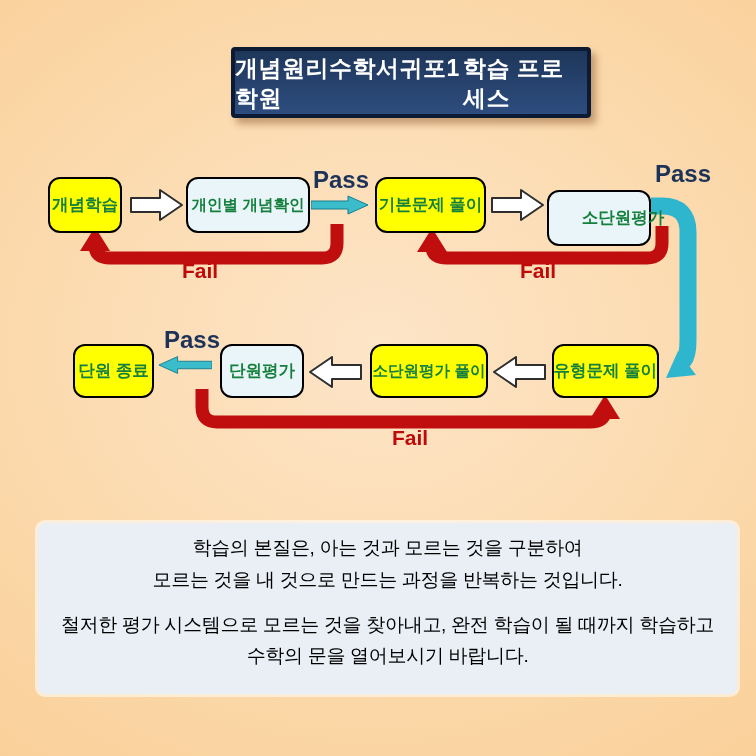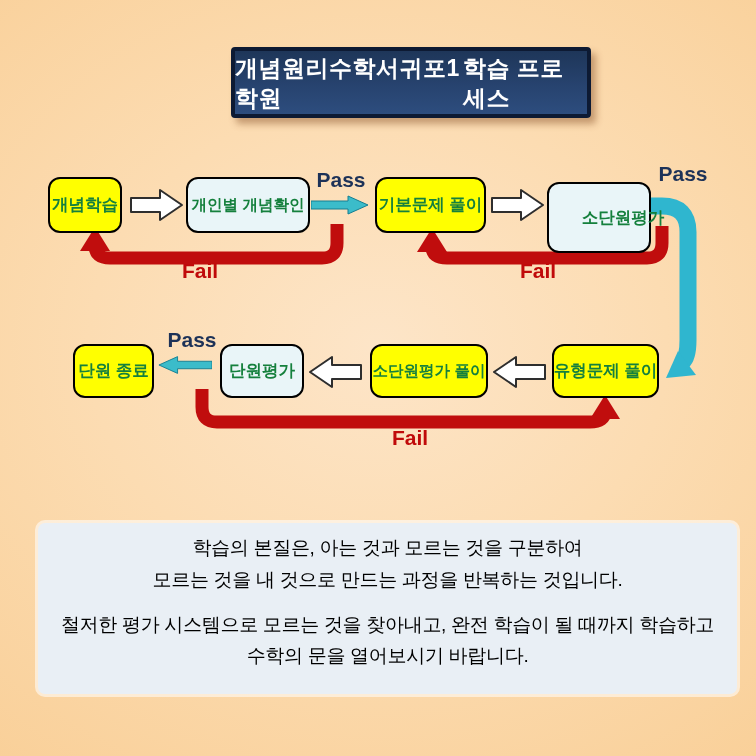--- a/index.html
+++ b/index.html
@@ -27,30 +27,30 @@
     position:absolute;box-sizing:border-box;
     display:flex;align-items:center;justify-content:center;
     border:2.5px solid #000;border-radius:12px;
     font-weight:bold;font-size:16.5px;color:#15803d;white-space:nowrap;
   }
   .yellow{background:#ffff00;}
   .blue{background:#e9f5f8;}
   .s1{left:48px; top:177px;width:74px; height:56px;}
   .s2{left:186px;top:177px;width:124px;height:56px;font-size:15.5px;}
   .s3{left:375px;top:177px;width:111px;height:56px;}
-  .s4{left:547px;top:182px;width:104px;height:71px;padding-left:48px;}
-  .s5{left:552px;top:344px;width:107px;height:54px;}
+  .s4{left:547px;top:190px;width:104px;height:56px;padding-left:48px;}
+  .s5{left:552px;top:344px;width:107px;height:54px;justify-content:flex-end;}
   .s6{left:370px;top:344px;width:118px;height:54px;font-size:15.5px;}
   .s7{left:220px;top:344px;width:84px; height:54px;}
   .s8{left:73px; top:344px;width:81px; height:54px;}
   
   .icon{position:absolute;}
   .flip{transform:scaleX(-1);}
   .pass{
-    position:absolute;font-weight:bold;font-size:21px;color:#1d3258;
+    position:absolute;font-weight:bold;font-size:24px;color:#1d3258;
     text-align:center;line-height:22px;
   }
   .fail{
     position:absolute;font-weight:bold;font-size:21px;color:#c00a0a;
     text-align:center;line-height:22px;
   }
   .pl1{left:312px;top:169px;width:58px;}
   .pl2{left:652px;top:163px;width:62px;}
   .pl3{left:164px;top:329px;width:56px;}
   .fl1{left:166px;top:260px;width:68px;}

